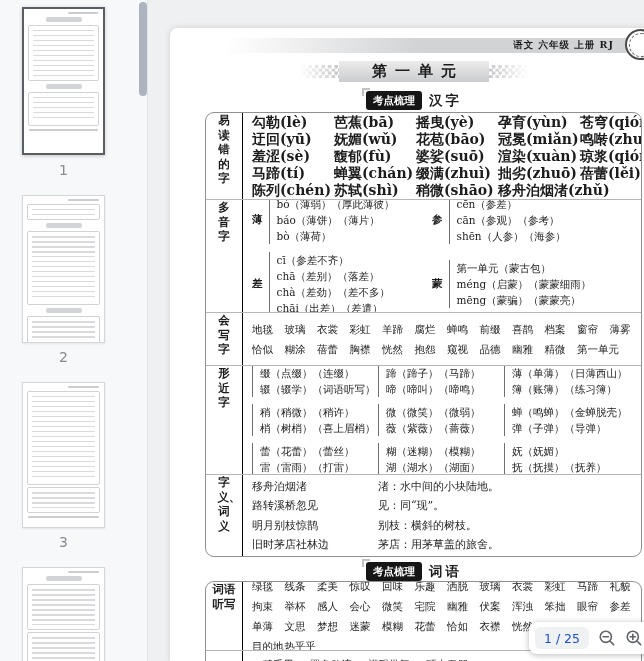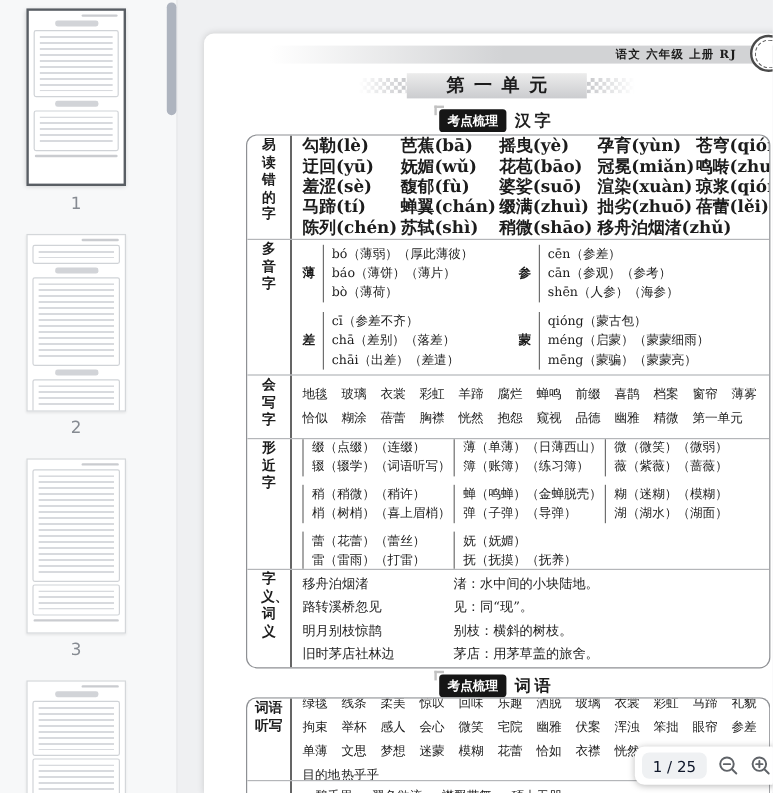--- a/index.html
+++ b/index.html
@@ -90,21 +90,21 @@
   .zyline { display:flex; line-height:19.5px; font-size:11px;gap:28px; }
   .zyphrase { flex:0 0 98px; }
 
   .gdline { line-height:17px; font-size:10.5px; white-space:nowrap; padding-top:2px; }
   .gdline span { display:inline-block; margin-right:16px; }
 
   
   #toolbar { position:absolute; left:529px; top:622px; width:130px; height:32px; background:#fff;
              border-radius:8px; box-shadow:0 1px 6px rgba(0,0,0,.28); display:flex; align-items:center;
              gap:9px; padding:0 8px 0 6px; z-index:5; }
-  .pagepill { background:#eff1f3; border-radius:6px; padding:3.5px 9px; font:12.5px "DejaVu Sans",sans-serif; color:#0f172a; white-space:nowrap; }
+  .pagepill { background:#eff1f3; border-radius:6px; padding:3.5px 9px; font:12.5px "DejaVu Sans",sans-serif; color:#1d4ed8; white-space:nowrap; }
   .zbtn { width:18px; height:18px; display:flex; align-items:center; justify-content:center; cursor:pointer; flex:0 0 auto; }
 </style>
 </head>
 <body>
 
 <div id="app">
 
   <div id="sidebar">
     <div id="thumb1" class="thumb selected">
       <div class="tl short"></div>
@@ -196,27 +196,28 @@
                 <span>cēn（参差）</span>
                 <span>cān（参观）（参考）</span>
                 <span>shēn（人参）（海参）</span>
               </div>
           </div>
           <div class="dygroup">
             <span class="dychar">差</span>
             <div class="dyentries">
                 <span>cī（参差不齐）</span>
                 <span>chā（差别）（落差）</span>
+                <span>chà（差劲）（差不多）</span>
                 <span>chāi（出差）（差遣）</span>
               </div>
           </div>
           <div class="dygroup">
             <span class="dychar">蒙</span>
             <div class="dyentries">
-                <span>qióng（蒙古包）</span>
+                <span>第一单元（蒙古包）</span>
                 <span>méng（启蒙）（蒙蒙细雨）</span>
                 <span>mēng（蒙骗）（蒙蒙亮）</span>
               </div>
           </div>
         </div>
       </div>
 
       <div id="r-huixie" class="krow">
         <div class="klabel">
             <span>会写字</span>
@@ -230,42 +231,46 @@
       <div id="r-xingjin" class="krow">
         <div class="klabel">
             <span>形近字</span>
           </div>
         <div class="kcell xjcell">
           <div class="xjgroup">
               <span>缀（点缀）（连缀）</span>
               <span>辍（辍学）（词语听写）</span>
             </div>
           <div class="xjgroup">
+              <span>蹄（蹄子）（马蹄）</span>
+              <span>啼（啼叫）（啼鸣）</span>
+            </div>
+          <div class="xjgroup">
               <span>薄（单薄）（日薄西山）</span>
               <span>簿（账簿）（练习簿）</span>
             </div>
           <div class="xjgroup">
+              <span>稍（稍微）（稍许）</span>
+              <span>梢（树梢）（喜上眉梢）</span>
+            </div>
+          <div class="xjgroup">
               <span>微（微笑）（微弱）</span>
               <span>薇（紫薇）（蔷薇）</span>
             </div>
           <div class="xjgroup">
-              <span>稍（稍微）（稍许）</span>
-              <span>梢（树梢）（喜上眉梢）</span>
-            </div>
-          <div class="xjgroup">
               <span>蝉（鸣蝉）（金蝉脱壳）</span>
               <span>弹（子弹）（导弹）</span>
             </div>
           <div class="xjgroup">
+              <span>蕾（花蕾）（蕾丝）</span>
+              <span>雷（雷雨）（打雷）</span>
+            </div>
+          <div class="xjgroup">
               <span>糊（迷糊）（模糊）</span>
               <span>湖（湖水）（湖面）</span>
-            </div>
-          <div class="xjgroup">
-              <span>蕾（花蕾）（蕾丝）</span>
-              <span>雷（雷雨）（打雷）</span>
             </div>
           <div class="xjgroup">
               <span>妩（妩媚）</span>
               <span>抚（抚摸）（抚养）</span>
             </div>
         </div>
       </div>
 
       <div id="r-ziyi" class="krow">
         <div class="klabel">

